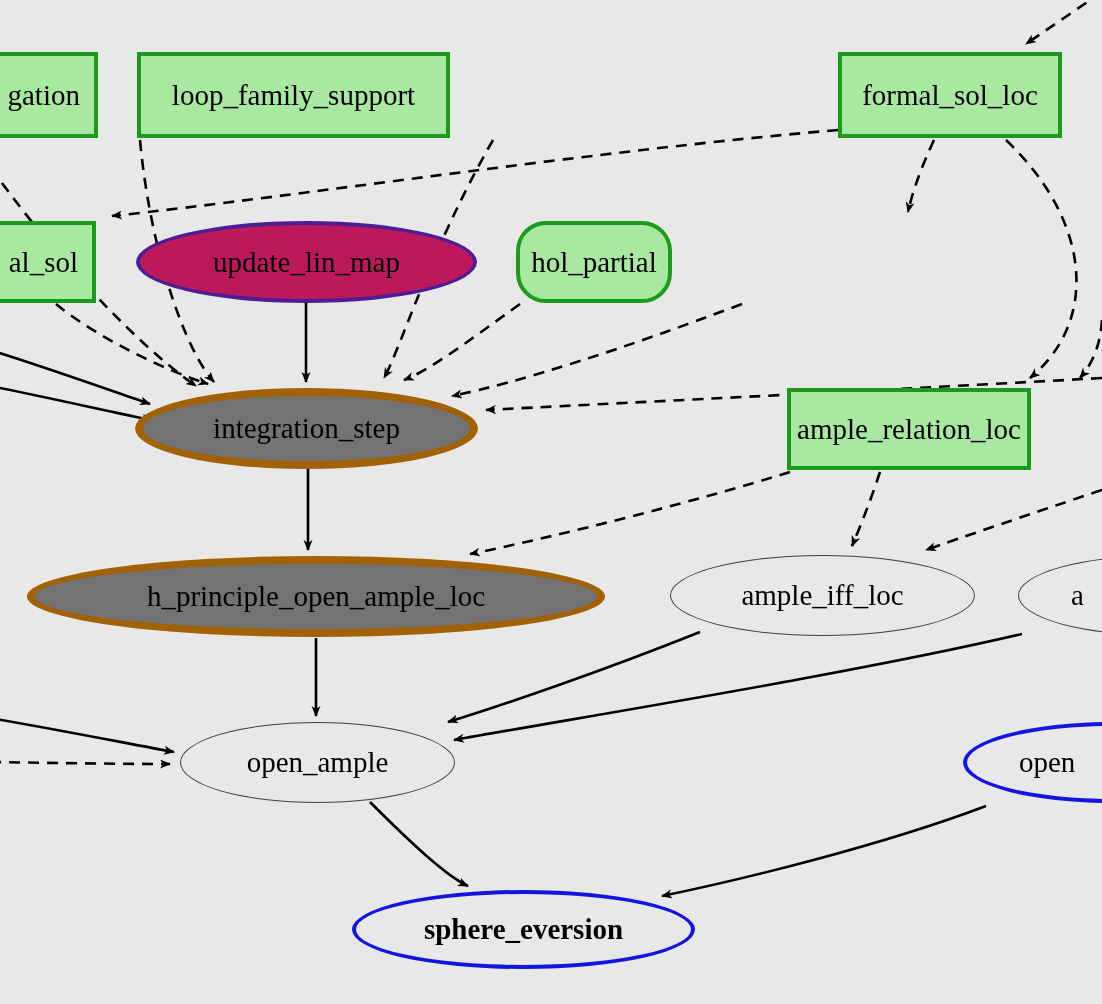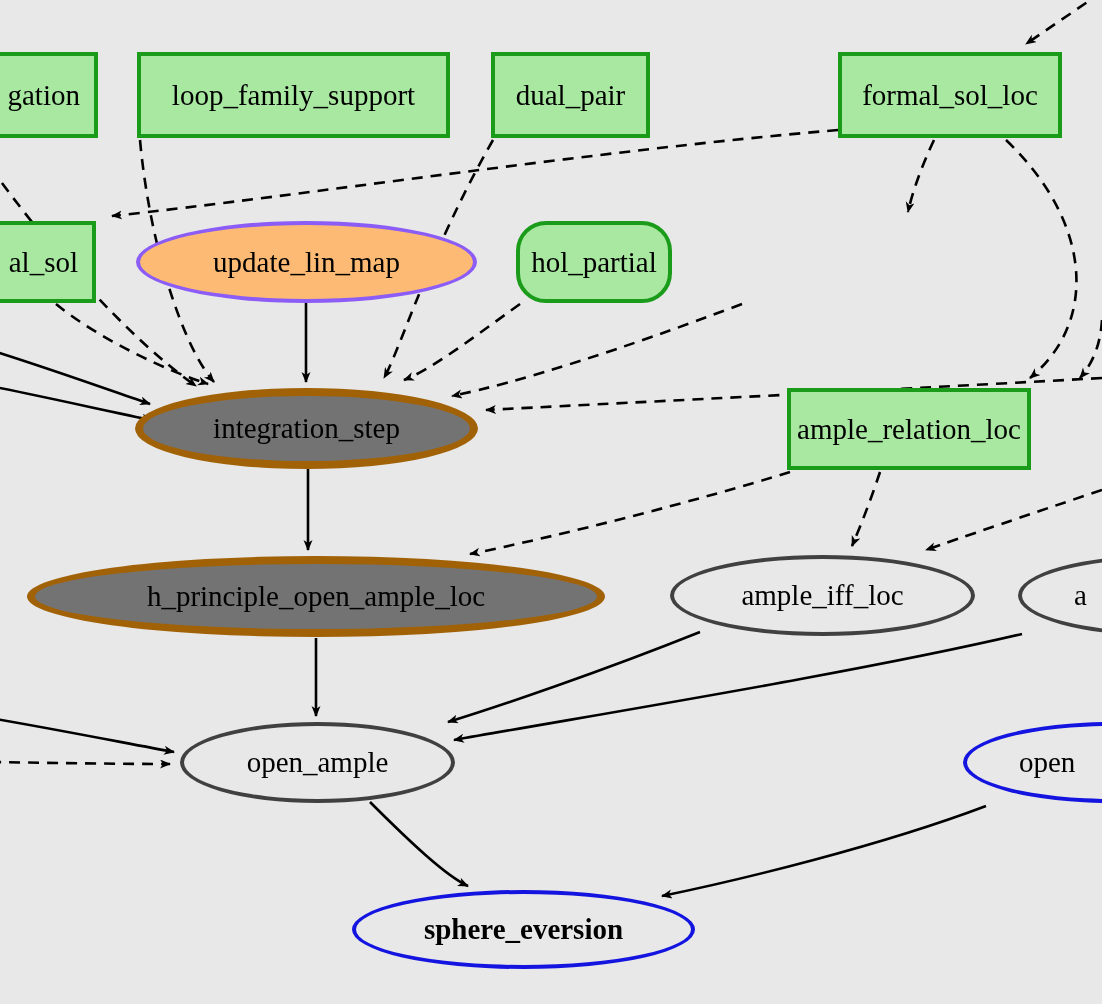--- a/index.html
+++ b/index.html
@@ -34,31 +34,31 @@
     color: #000;
     font-size: 29px;
     line-height: 1;
     z-index: 5;
   }
   .node-box {
     border: 4px solid #1a9c1a;
     background: #a8e8a0;
   }
   .node-ellipse-green {
-    border: 4px solid #8b5cf6;
-    background: #fdba74;
+    border: 4px solid #4c1d95;
+    background: #be185d;
     border-radius: 50%;
   }
   .node-ellipse-blue-fill {
     border: 8px solid #a16207;
     background: #737373;
     border-radius: 50%;
   }
   .node-ellipse-black {
-    border: 4px solid #404040;
+    border: 1px solid #404040;
     background: transparent;
     border-radius: 50%;
   }
   .node-ellipse-blue {
     border: 4px solid #1414e0;
     background: transparent;
     border-radius: 50%;
   }
   .node-label {
     display: block;
@@ -134,23 +134,20 @@
   </svg>
 
   <div class="node node-box clip-left" style="left:-60px; top:52px; width:158px; height:86px;">
     <span class="node-label">gation</span>
   </div>
 
   <div class="node node-box" style="left:137px; top:52px; width:313px; height:86px;justify-content:center;">
     <span class="node-label">loop_family_support</span>
   </div>
 
-  <div class="node node-box" style="left:491px; top:52px; width:159px; height:86px;">
-    <span class="node-label">dual_pair</span>
-  </div>
 
   <div class="node node-box" style="left:838px; top:52px; width:224px; height:86px;">
     <span class="node-label">formal_sol_loc</span>
   </div>
 
   <div class="node node-box clip-left" style="left:-60px; top:221px; width:156px; height:82px;">
     <span class="node-label">al_sol</span>
   </div>
 
   <div class="node node-ellipse-green" style="left:136px; top:221px; width:341px; height:82px;">

